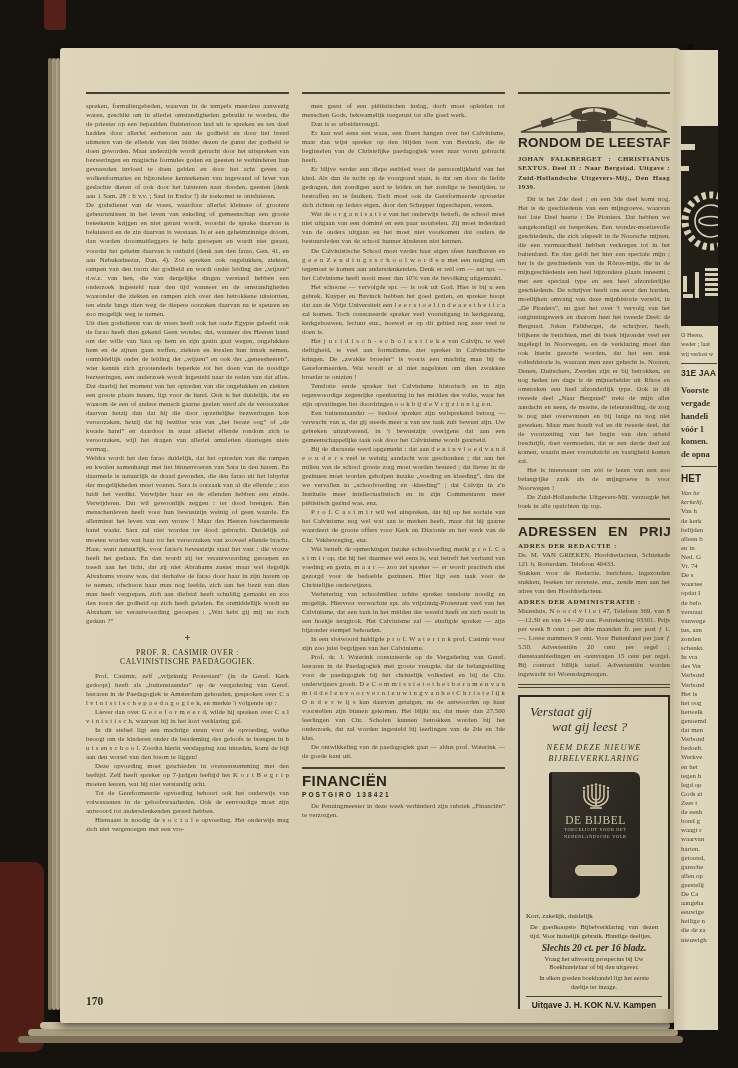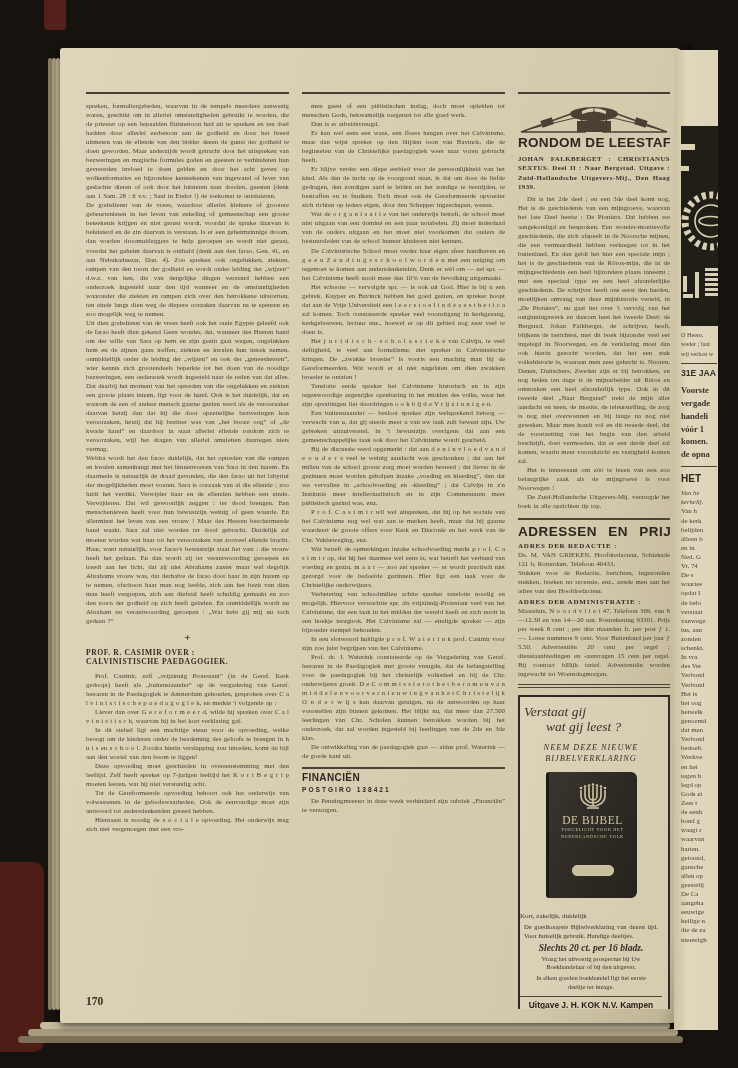--- a/index.html
+++ b/index.html
@@ -19,41 +19,41 @@
   .page-inner{position:absolute;left:26px;top:44px;right:12px;bottom:14px;}
   .cols{display:flex;gap:13px;height:100%;}
   .col{overflow:hidden;position:relative;border-top:2px solid #474034;padding-top:7px;}
   .col1{width:203px;}
   .col2{width:203px;}
   .col3{flex:1;}
   .p{font-size:6.8px;line-height:1.33;text-align:justify;margin:0;text-indent:9px;
     color:#4a4234;word-spacing:.5px;}
   .p.noindent{text-indent:0;}
   .divider-plus{text-align:center;font-size:11px;color:#3c352a;margin:6px 0 4px 0;font-weight:bold;}
-  .subhead{font-size:7.6px;font-weight:bold;letter-spacing:.6px;color:#332d24;text-align:left;line-height:1.25;}
+  .subhead{font-size:7.6px;font-weight:normal;letter-spacing:.6px;color:#332d24;text-align:center;line-height:1.25;}
   .subhead-wrap{margin:5px 0 4px 0;}
   .pagenum{position:absolute;left:0;bottom:2px;font-size:11.5px;font-weight:bold;color:#332d24;}
   
   .thick-rule{border-top:2.5px solid #4a4336;margin:7px 0 4px 0;}
-  .fin-title{font-family:"Liberation Sans",sans-serif;font-weight:bold;font-size:10px;
+  .fin-title{font-family:"Liberation Sans",sans-serif;font-weight:bold;font-size:15px;
     letter-spacing:.4px;color:#2c2720;line-height:1;}
   .fin-sub{font-family:"Liberation Sans",sans-serif;font-weight:bold;font-size:6.6px;
     letter-spacing:2px;color:#2c2720;margin:2.5px 0 3px 0;}
   
   .ornament{display:block;margin:0 auto 1px auto;}
   .lees-title{font-family:"Liberation Sans",sans-serif;font-weight:bold;font-size:13.5px;
     letter-spacing:.3px;color:#2c2720;text-align:center;line-height:1.05;margin-bottom:4px;white-space:nowrap;}
   .review-head{font-size:6.9px;font-weight:bold;letter-spacing:.4px;line-height:1.35;color:#3a332a;
     text-align:justify;margin-bottom:3px;}
   .adr-title{font-family:"Liberation Sans",sans-serif;font-weight:bold;font-size:13.5px;
     color:#2c2720;text-align:center;letter-spacing:.5px;word-spacing:7px;margin:3px 0;white-space:nowrap;}
   .adr-head{font-size:7px;font-weight:bold;letter-spacing:.8px;color:#332d24;margin-top:3px;}
   .double-rule{border-top:1px solid #4a4336;border-bottom:1px solid #4a4336;height:2px;margin:6px 0 7px 0;}
   
-  .ad-box{border:2px solid #2e2922;padding:7px 6px 5px 0;background:linear-gradient(100deg,#dcd3b8,#d5cbaf);}
+  .ad-box{border:2px solid #2e2922;padding:7px 6px 5px 6px;background:linear-gradient(100deg,#dcd3b8,#d5cbaf);}
   .ad-h1{font-style:italic;font-size:13.5px;color:#38322a;line-height:1.15;}
   .ad-h1.l1{padding-left:4px;}
   .ad-h1.l2{padding-left:26px;}
   .ad-h2{font-style:italic;font-size:8.3px;letter-spacing:1px;text-align:center;color:#38322a;line-height:1.3;margin-top:8px;}
   .book{width:88px;height:126px;margin:7px auto 14px auto;background:linear-gradient(115deg,#3a352e,#2c2822 60%,#26221d);
     border-radius:3px 6px 6px 3px;border-left:3px solid #1c1813;position:relative;
     display:flex;flex-direction:column;align-items:center;color:#cfc5a2;}
   .book-title{font-size:11.5px;letter-spacing:.5px;margin-top:2px;}
   .book-sub{font-size:4.3px;letter-spacing:.7px;line-height:1.7;}
   .book-plaque{position:absolute;bottom:22px;left:50%;transform:translateX(-50%);

